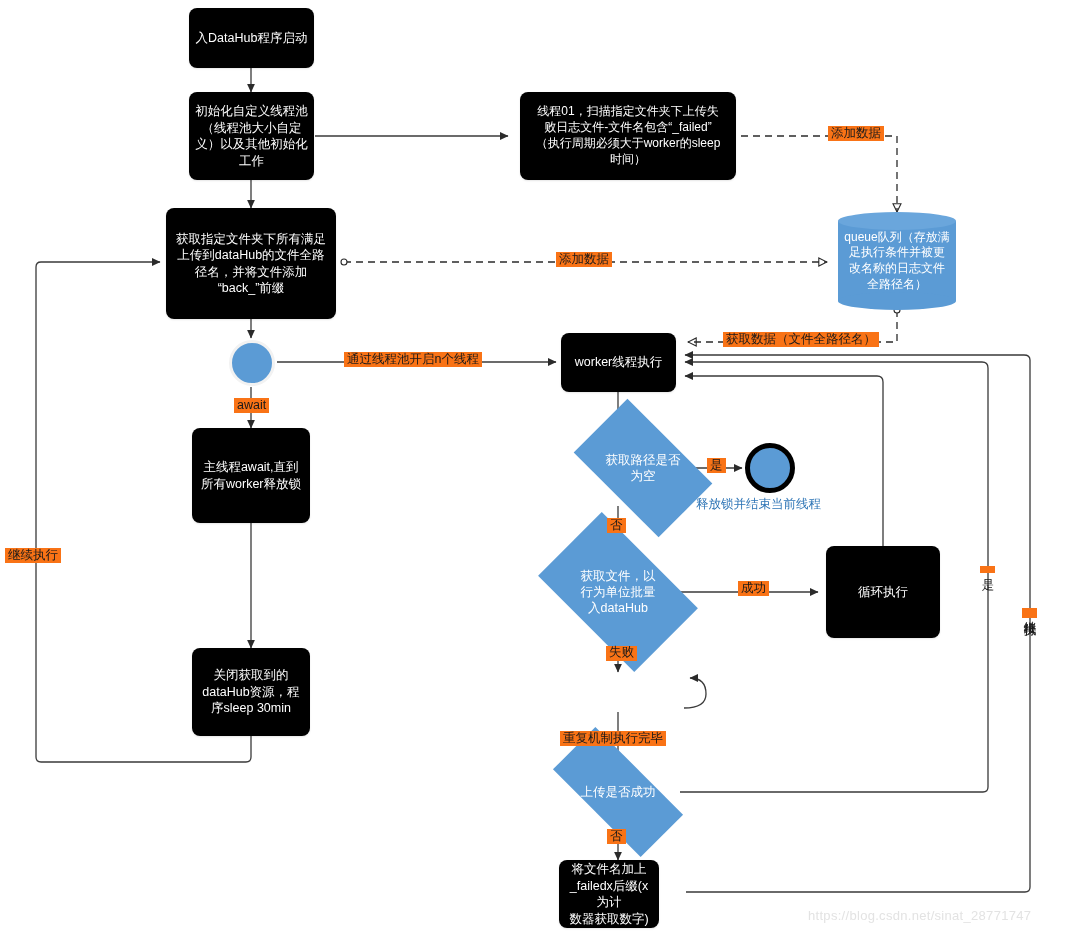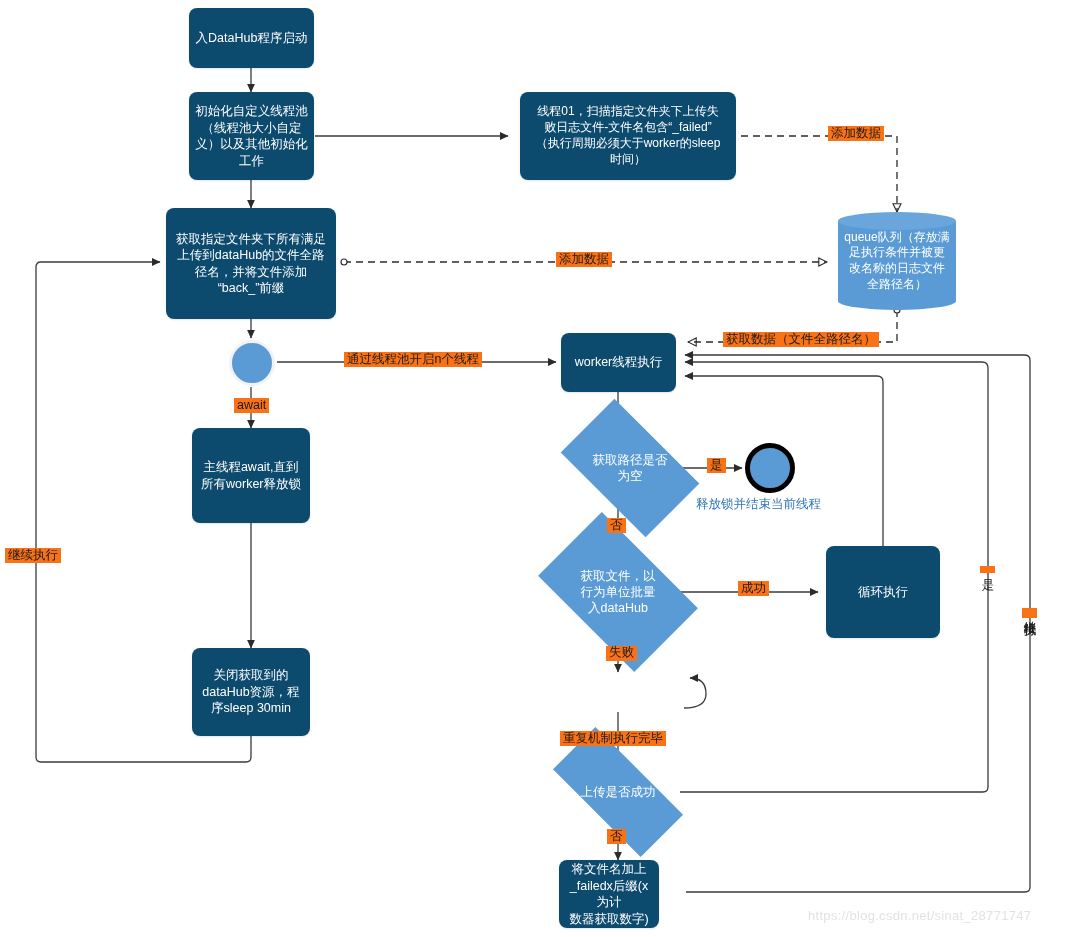--- a/index.html
+++ b/index.html
@@ -22,21 +22,21 @@
   }
   
   .node{
     position:absolute;
     box-sizing:border-box;
     display:flex;
     align-items:center;
     justify-content:center;
     text-align:center;
     color:#ffffff;
-    background:#0c4a6e;
+    background:#000000;
     border-radius:8px;
     line-height:1.32;
     padding:4px 6px;
     font-size:12.5px;
     white-space:pre-line;
     box-shadow:0 1px 2px rgba(0,0,0,.10);
   }
   .node.small{font-size:12px;}
   .diamond{
     position:absolute;
@@ -238,21 +238,21 @@
 
   <div class="node" style="left:192px;top:428px;width:118px;height:95px;">主线程await,直到
 所有worker释放锁</div>
 
   <div class="node" style="left:192px;top:648px;width:118px;height:88px;">关闭获取到的
 dataHub资源，程
 序sleep 30min</div>
 
   <div class="node" style="left:561px;top:333px;width:115px;height:59px;">worker线程执行</div>
 
-  <div class="diamond" style="left:570px;top:430px;width:120px;height:76px;">
+  <div class="diamond" style="left:583px;top:430px;width:120px;height:76px;">
     <div class="dshape"></div>
     <div class="dlabel">获取路径是否
 为空</div>
   </div>
 
   <div class="circle-end" style="left:745px;top:443px;width:50px;height:50px;"></div>
   <div class="endnote" style="left:696px;top:496px;">释放锁并结束当前线程</div>
 
   <div class="diamond" style="left:550px;top:547px;width:136px;height:90px;justify-content:center;">
     <div class="dshape"></div>

